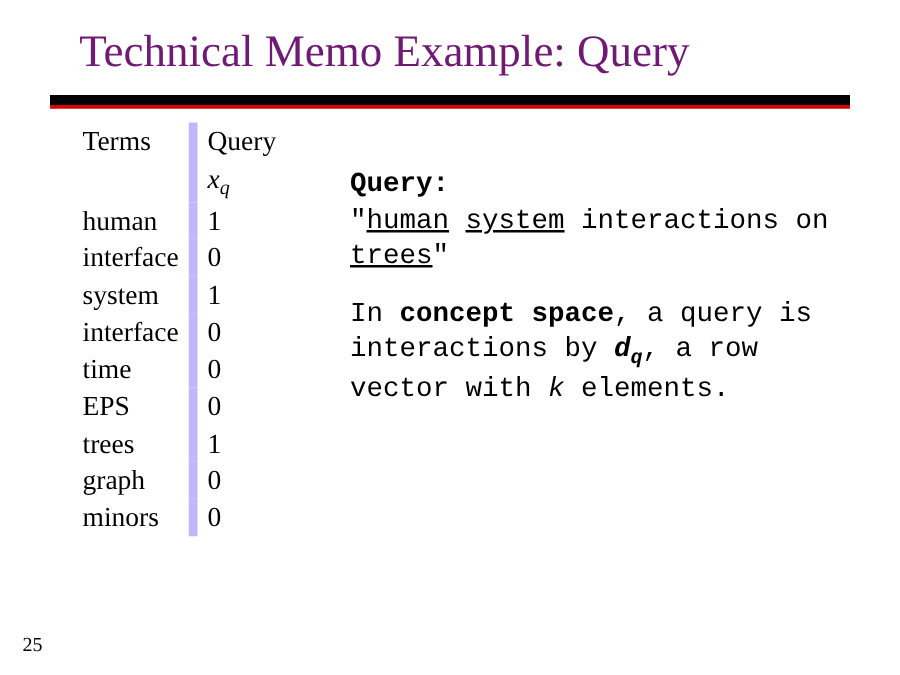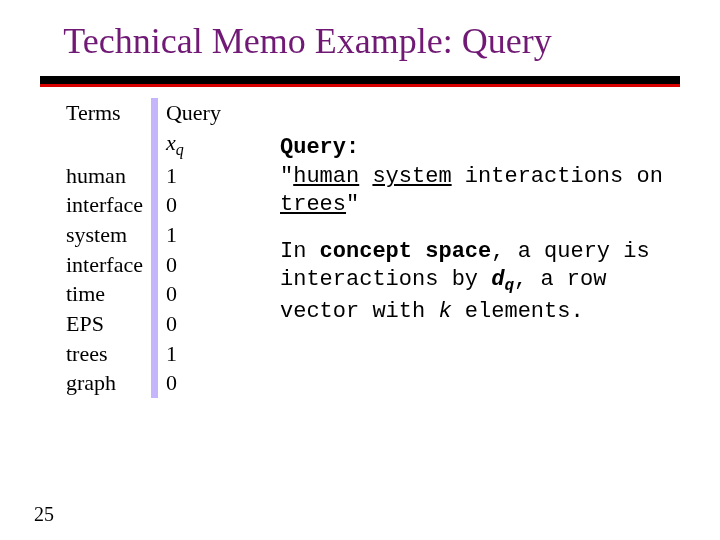--- a/index.html
+++ b/index.html
@@ -84,23 +84,23 @@
   }
   .text-block p {
     margin: 0 0 18px 0;
   }
   .bold { font-weight: bold; }
   .ul { text-decoration: underline; }
   .ital { font-style: italic; }
   .sub { font-size: 16px; vertical-align: sub; font-style: italic; }
   .pagenum {
     position: absolute;
-    left: 34px;
+    left: 18px;
     bottom: 14px;
-    font-size: 20px;
+    font-size: 16px;
   }
 </style>
 </head>
 <body>
 <div class="slide">
 
   <div class="title">Technical Memo Example: Query</div>
   <div class="rule-black"></div>
   <div class="rule-red"></div>
 
@@ -140,20 +140,24 @@
             <td class="col-q">0</td>
           </tr>
       <tr>
             <td>trees</td>
             <td class="col-q">1</td>
           </tr>
       <tr>
             <td>graph</td>
             <td class="col-q">0</td>
           </tr>
+      <tr>
+            <td>minors</td>
+            <td class="col-q">0</td>
+          </tr>
     </tbody>
       </table>
   </div>
 
   <div class="text-block">
     <p>
       <span class="bold">Query:</span><br>
       <span>"</span><span class="ul">human</span><span> </span><span class="ul">system</span><span> interactions on </span><span class="ul">trees</span><span>"</span>
     </p>
     <p>

